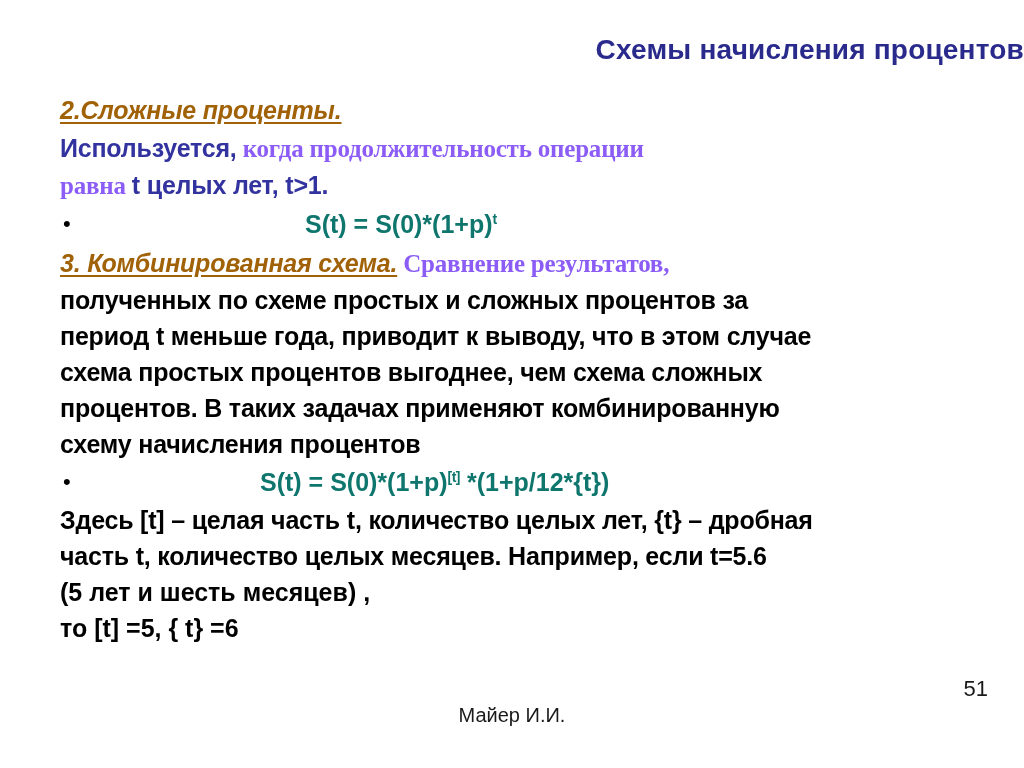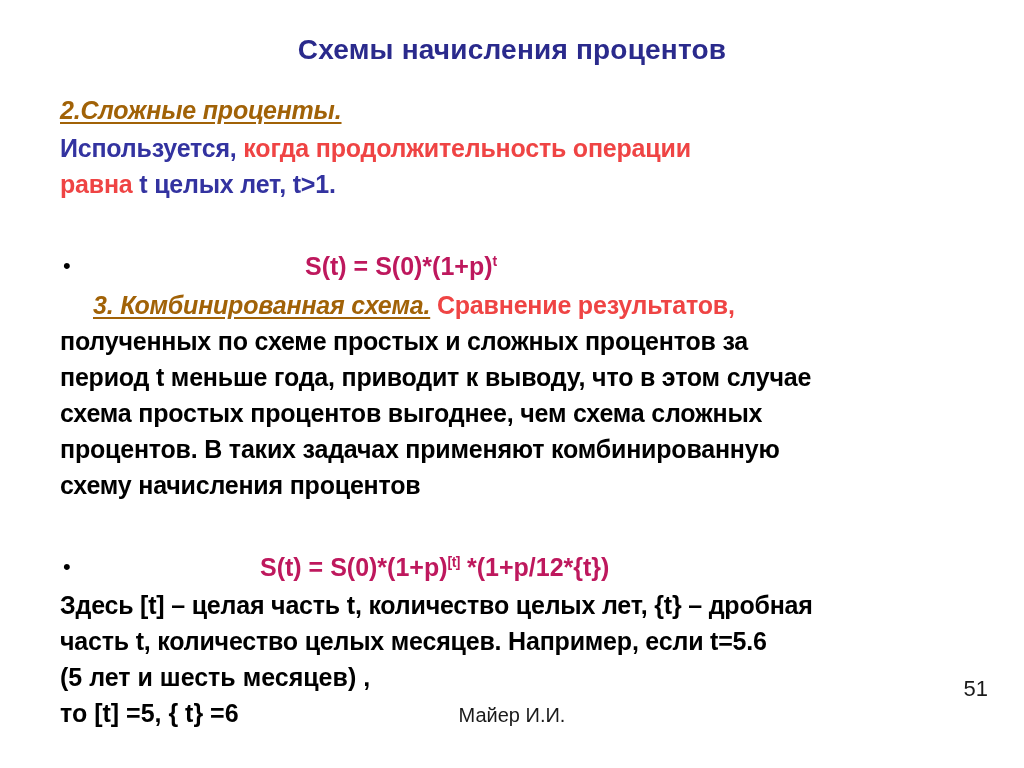--- a/index.html
+++ b/index.html
@@ -23,21 +23,21 @@
     height: 768px;
     box-sizing: border-box;
   }
 
   
   .slide-title {
     position: absolute;
     top: 34px;
     left: 0;
     width: 1024px;
-    text-align: center;
+    text-align: right;
     font-size: 28px;
     font-weight: bold;
     color: #2a2a8c;
     letter-spacing: 0.2px;
     line-height: 1.15;
   }
 
   
   .body-block {
     position: absolute;
@@ -64,58 +64,58 @@
     font-weight: bold;
     text-decoration: underline;
     text-underline-offset: 3px;
   }
 
   .blue {
     color: #3333a0;
   }
 
   .black {
-    color: #ef4444;
+    color: #8b5cf6;
+    font-family: Liberation Serif, serif;
   }
 
   
   .formula-row {
     position: relative;
     height: 40px;
     line-height: 40px;
   }
   .bullet {
     position: absolute;
     left: 3px;
     top: 0;
     font-size: 22px;
     line-height: 40px;
     color: #000;
   }
   .formula {
     display: block;
     font-size: 25px;
     font-weight: bold;
-    color: #be185d;
+    color: #0f766e;
     white-space: nowrap;
-    margin-top: 44px;
   }
   .formula-1 { margin-left: 245px; }
   .formula-2 { margin-left: 200px; }
 
   .sup {
     font-size: 14px;
     vertical-align: super;
     line-height: 0;
     letter-spacing: -0.5px;
   }
 
   
   .l-head2   { margin-bottom: 2px; }
-  .l-gapdown { margin-top: 1px; margin-left: 33px; }
+  .l-gapdown { margin-top: 1px; }
 
   .para-line { font-size: 25px; }
 
   
   .footer-author {
     position: absolute;
     left: 0;
     top: 704px;
     width: 1024px;
     text-align: center;

